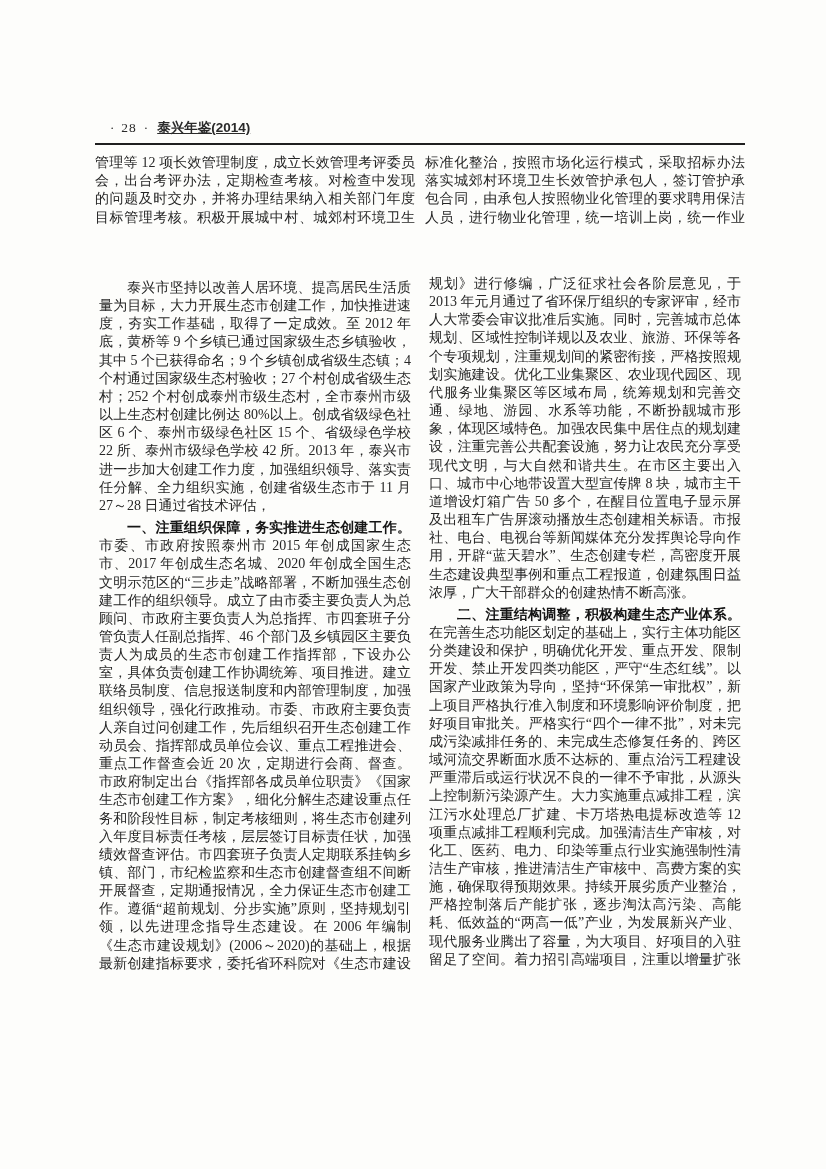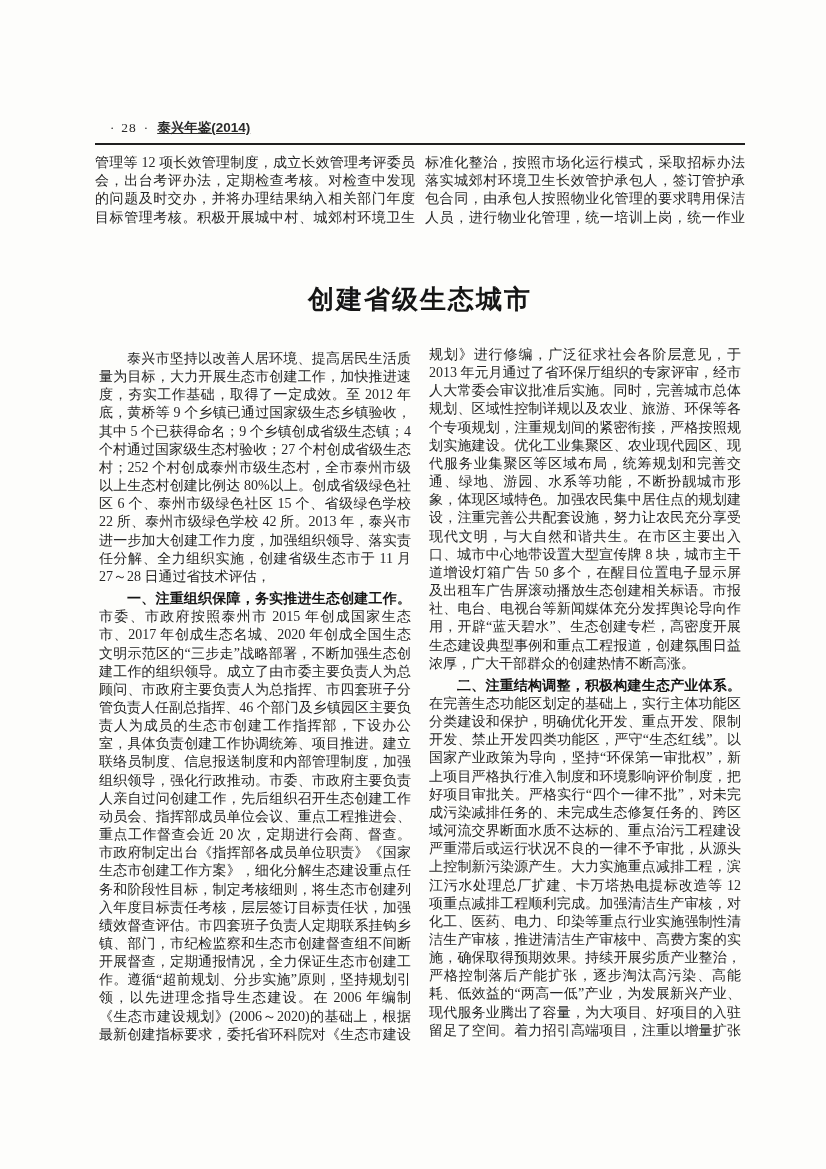--- a/index.html
+++ b/index.html
@@ -90,21 +90,20 @@
       <span class="pagenum">28</span>
       <span class="dot">·</span>
       <span class="booktitle">泰兴年鉴(2014)</span>
     </div>
     <div class="rule"></div>
 
     <div class="carryover">
       <p class="carry-para"><span>管理等 12 项长效管理制度，成立长效管理考评委员会，出台考评办法，定期检查考核。对检查中发现的问题及时交办，并将办理结果纳入相关部门年度目标管理考核。积极开展城中村、城郊村环境卫生标准化整治，按照市场化运行模式，采取招标办法落实城郊村环境卫生长效管护承包人，签订管护承包合同，由承包人按照物业化管理的要求聘用保洁人员，进行物业化管理，统一培训上岗，统一作业着装，统一作业工具，统一作业标准，统一保洁管护。</span></p>
     </div>
 
-    <h1 class="title">创建省级生态城市</h1>
 
     <div class="body-cols">
         <p class="para">泰兴市坚持以改善人居环境、提高居民生活质量为目标，大力开展生态市创建工作，加快推进速度，夯实工作基础，取得了一定成效。至 2012 年底，黄桥等 9 个乡镇已通过国家级生态乡镇验收，其中 5 个已获得命名；9 个乡镇创成省级生态镇；4 个村通过国家级生态村验收；27 个村创成省级生态村；252 个村创成泰州市级生态村，全市泰州市级以上生态村创建比例达 80%以上。创成省级绿色社区 6 个、泰州市级绿色社区 15 个、省级绿色学校 22 所、泰州市级绿色学校 42 所。2013 年，泰兴市进一步加大创建工作力度，加强组织领导、落实责任分解、全力组织实施，创建省级生态市于 11 月 27～28 日通过省技术评估，</p>
         <p class="para"><b>一、注重组织保障，务实推进生态创建工作。</b>市委、市政府按照泰州市 2015 年创成国家生态市、2017 年创成生态名城、2020 年创成全国生态文明示范区的“三步走”战略部署，不断加强生态创建工作的组织领导。成立了由市委主要负责人为总顾问、市政府主要负责人为总指挥、市四套班子分管负责人任副总指挥、46 个部门及乡镇园区主要负责人为成员的生态市创建工作指挥部，下设办公室，具体负责创建工作协调统筹、项目推进。建立联络员制度、信息报送制度和内部管理制度，加强组织领导，强化行政推动。市委、市政府主要负责人亲自过问创建工作，先后组织召开生态创建工作动员会、指挥部成员单位会议、重点工程推进会、重点工作督查会近 20 次，定期进行会商、督查。市政府制定出台《指挥部各成员单位职责》《国家生态市创建工作方案》，细化分解生态建设重点任务和阶段性目标，制定考核细则，将生态市创建列入年度目标责任考核，层层签订目标责任状，加强绩效督查评估。市四套班子负责人定期联系挂钩乡镇、部门，市纪检监察和生态市创建督查组不间断开展督查，定期通报情况，全力保证生态市创建工作。遵循“超前规划、分步实施”原则，坚持规划引领，以先进理念指导生态建设。在 2006 年编制《生态市建设规划》(2006～2020)的基础上，根据最新创建指标要求，委托省环科院对《生态市建设规划》进行修编，广泛征求社会各阶层意见，于 2013 年元月通过了省环保厅组织的专家评审，经市人大常委会审议批准后实施。同时，完善城市总体规划、区域性控制详规以及农业、旅游、环保等各个专项规划，注重规划间的紧密衔接，严格按照规划实施建设。优化工业集聚区、农业现代园区、现代服务业集聚区等区域布局，统筹规划和完善交通、绿地、游园、水系等功能，不断扮靓城市形象，体现区域特色。加强农民集中居住点的规划建设，注重完善公共配套设施，努力让农民充分享受现代文明，与大自然和谐共生。在市区主要出入口、城市中心地带设置大型宣传牌 8 块，城市主干道增设灯箱广告 50 多个，在醒目位置电子显示屏及出租车广告屏滚动播放生态创建相关标语。市报社、电台、电视台等新闻媒体充分发挥舆论导向作用，开辟“蓝天碧水”、生态创建专栏，高密度开展生态建设典型事例和重点工程报道，创建氛围日益浓厚，广大干部群众的创建热情不断高涨。</p>
         <p class="para"><b>二、注重结构调整，积极构建生态产业体系。</b>在完善生态功能区划定的基础上，实行主体功能区分类建设和保护，明确优化开发、重点开发、限制开发、禁止开发四类功能区，严守“生态红线”。以国家产业政策为导向，坚持“环保第一审批权”，新上项目严格执行准入制度和环境影响评价制度，把好项目审批关。严格实行“四个一律不批”，对未完成污染减排任务的、未完成生态修复任务的、跨区域河流交界断面水质不达标的、重点治污工程建设严重滞后或运行状况不良的一律不予审批，从源头上控制新污染源产生。大力实施重点减排工程，滨江污水处理总厂扩建、卡万塔热电提标改造等 12 项重点减排工程顺利完成。加强清洁生产审核，对化工、医药、电力、印染等重点行业实施强制性清洁生产审核，推进清洁生产审核中、高费方案的实施，确保取得预期效果。持续开展劣质产业整治，严格控制落后产能扩张，逐步淘汰高污染、高能耗、低效益的“两高一低”产业，为发展新兴产业、现代服务业腾出了容量，为大项目、好项目的入驻留足了空间。着力招引高端项目，注重以增量扩张带动存量优化，大力实施企业科技创新“十百千工程”，深入实施产业转型升级计划，着力推进新材料、新医药、节能环保设备、高端装备制造四大新兴产业壮大规模，提升层次，打响品牌。大力发</p>
       </div>
 
   </div>
 </div>
 

